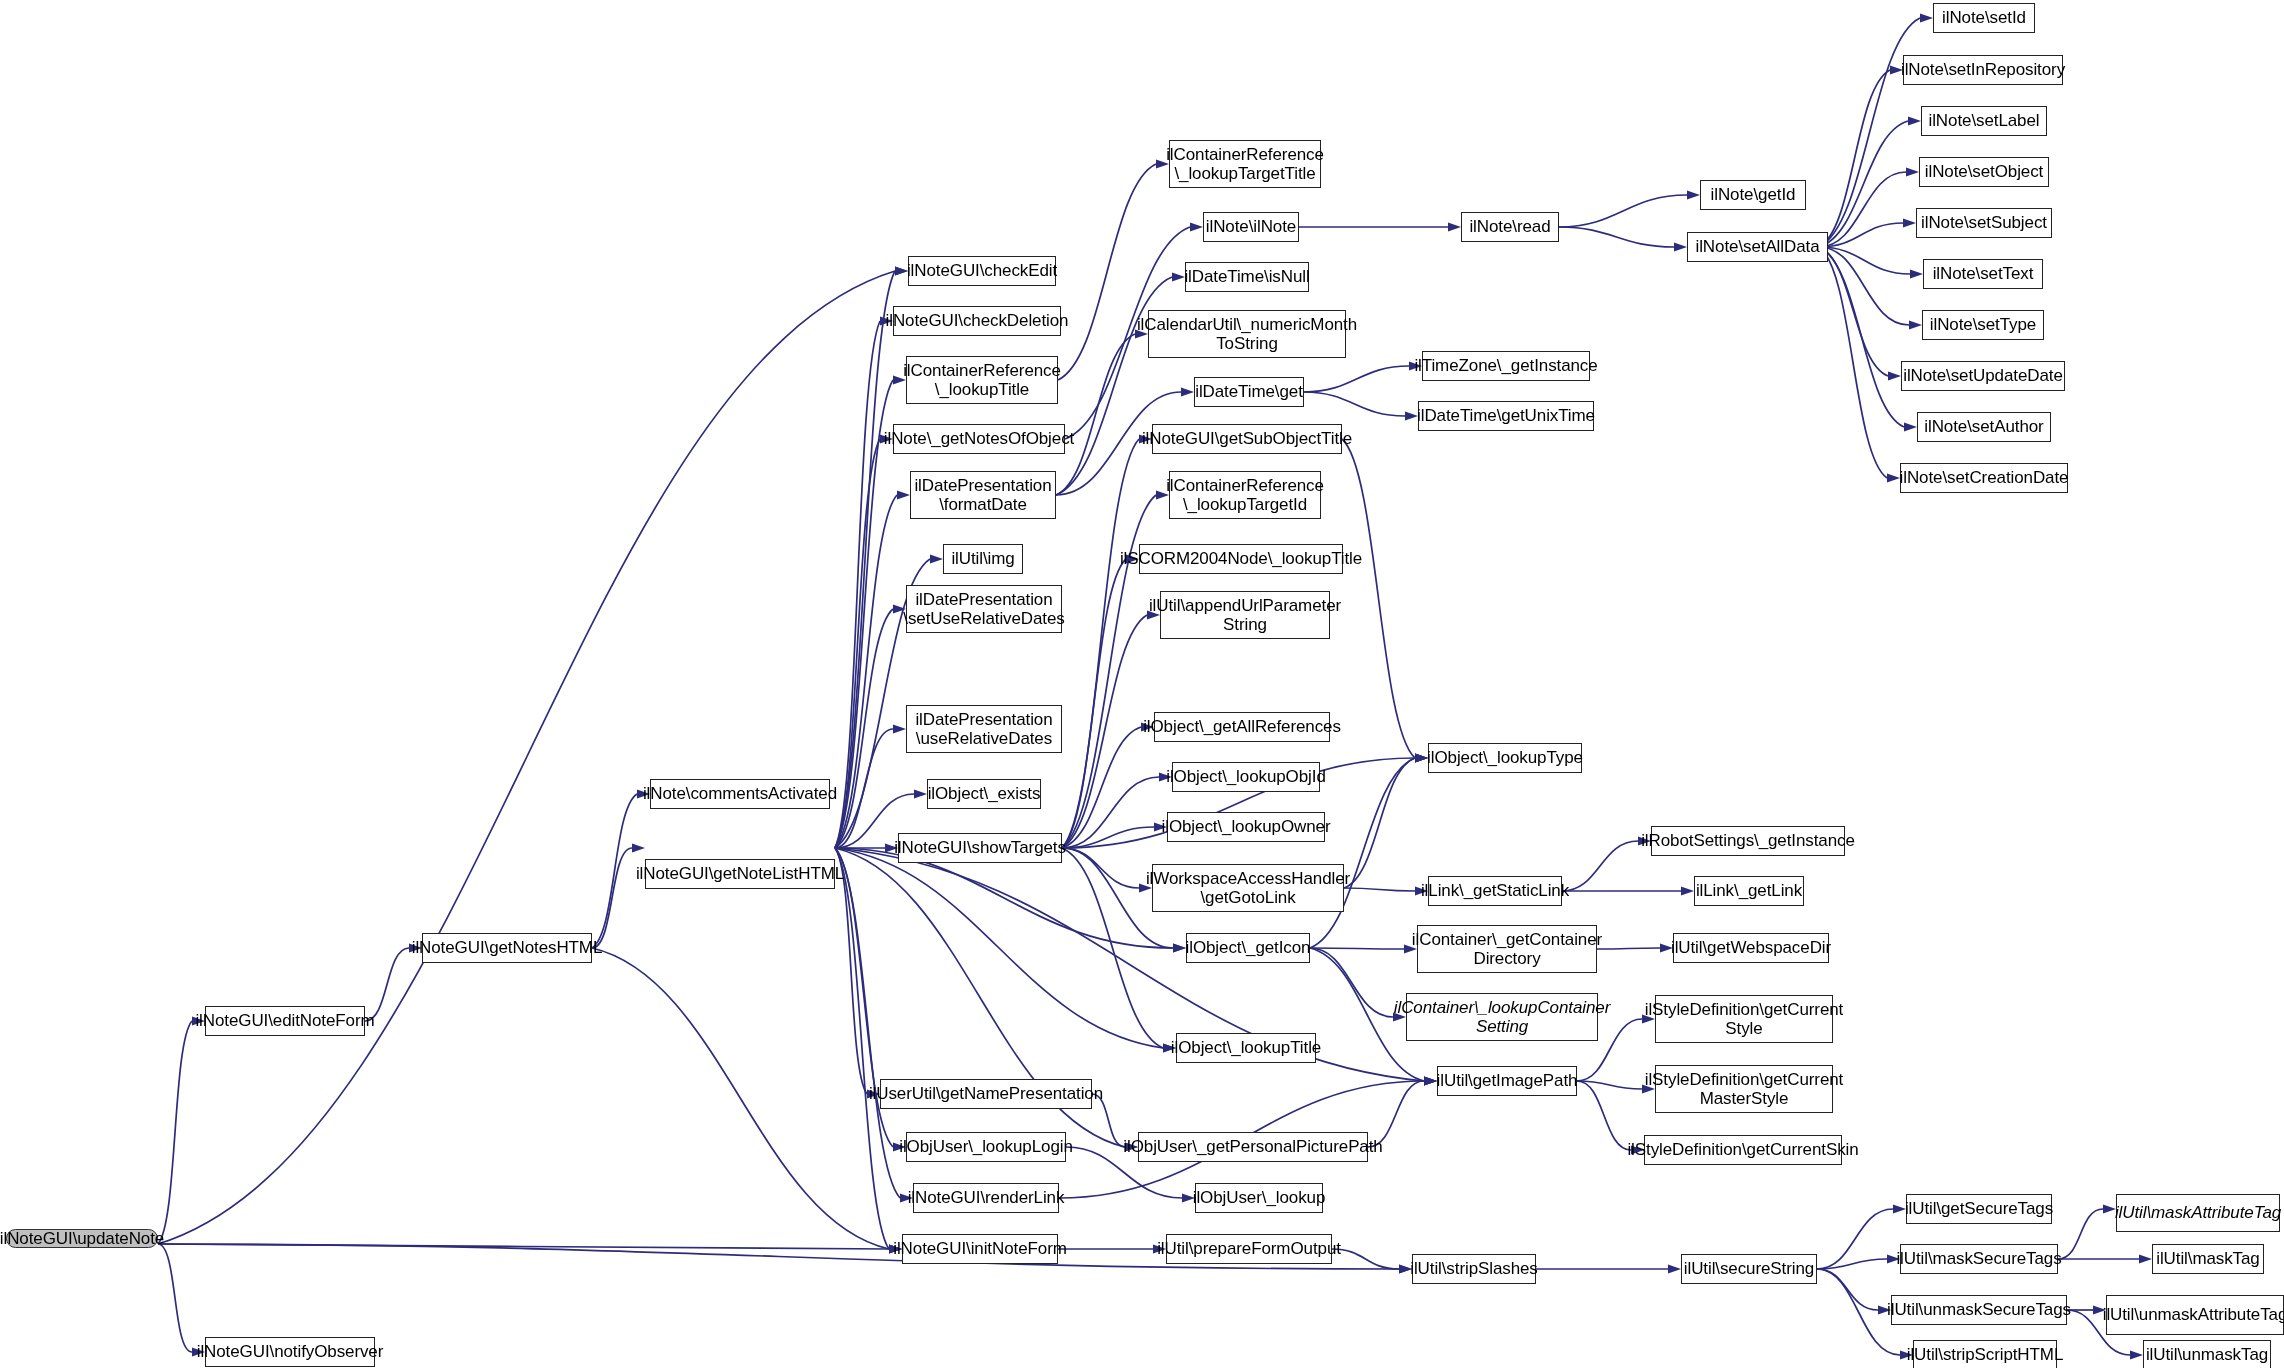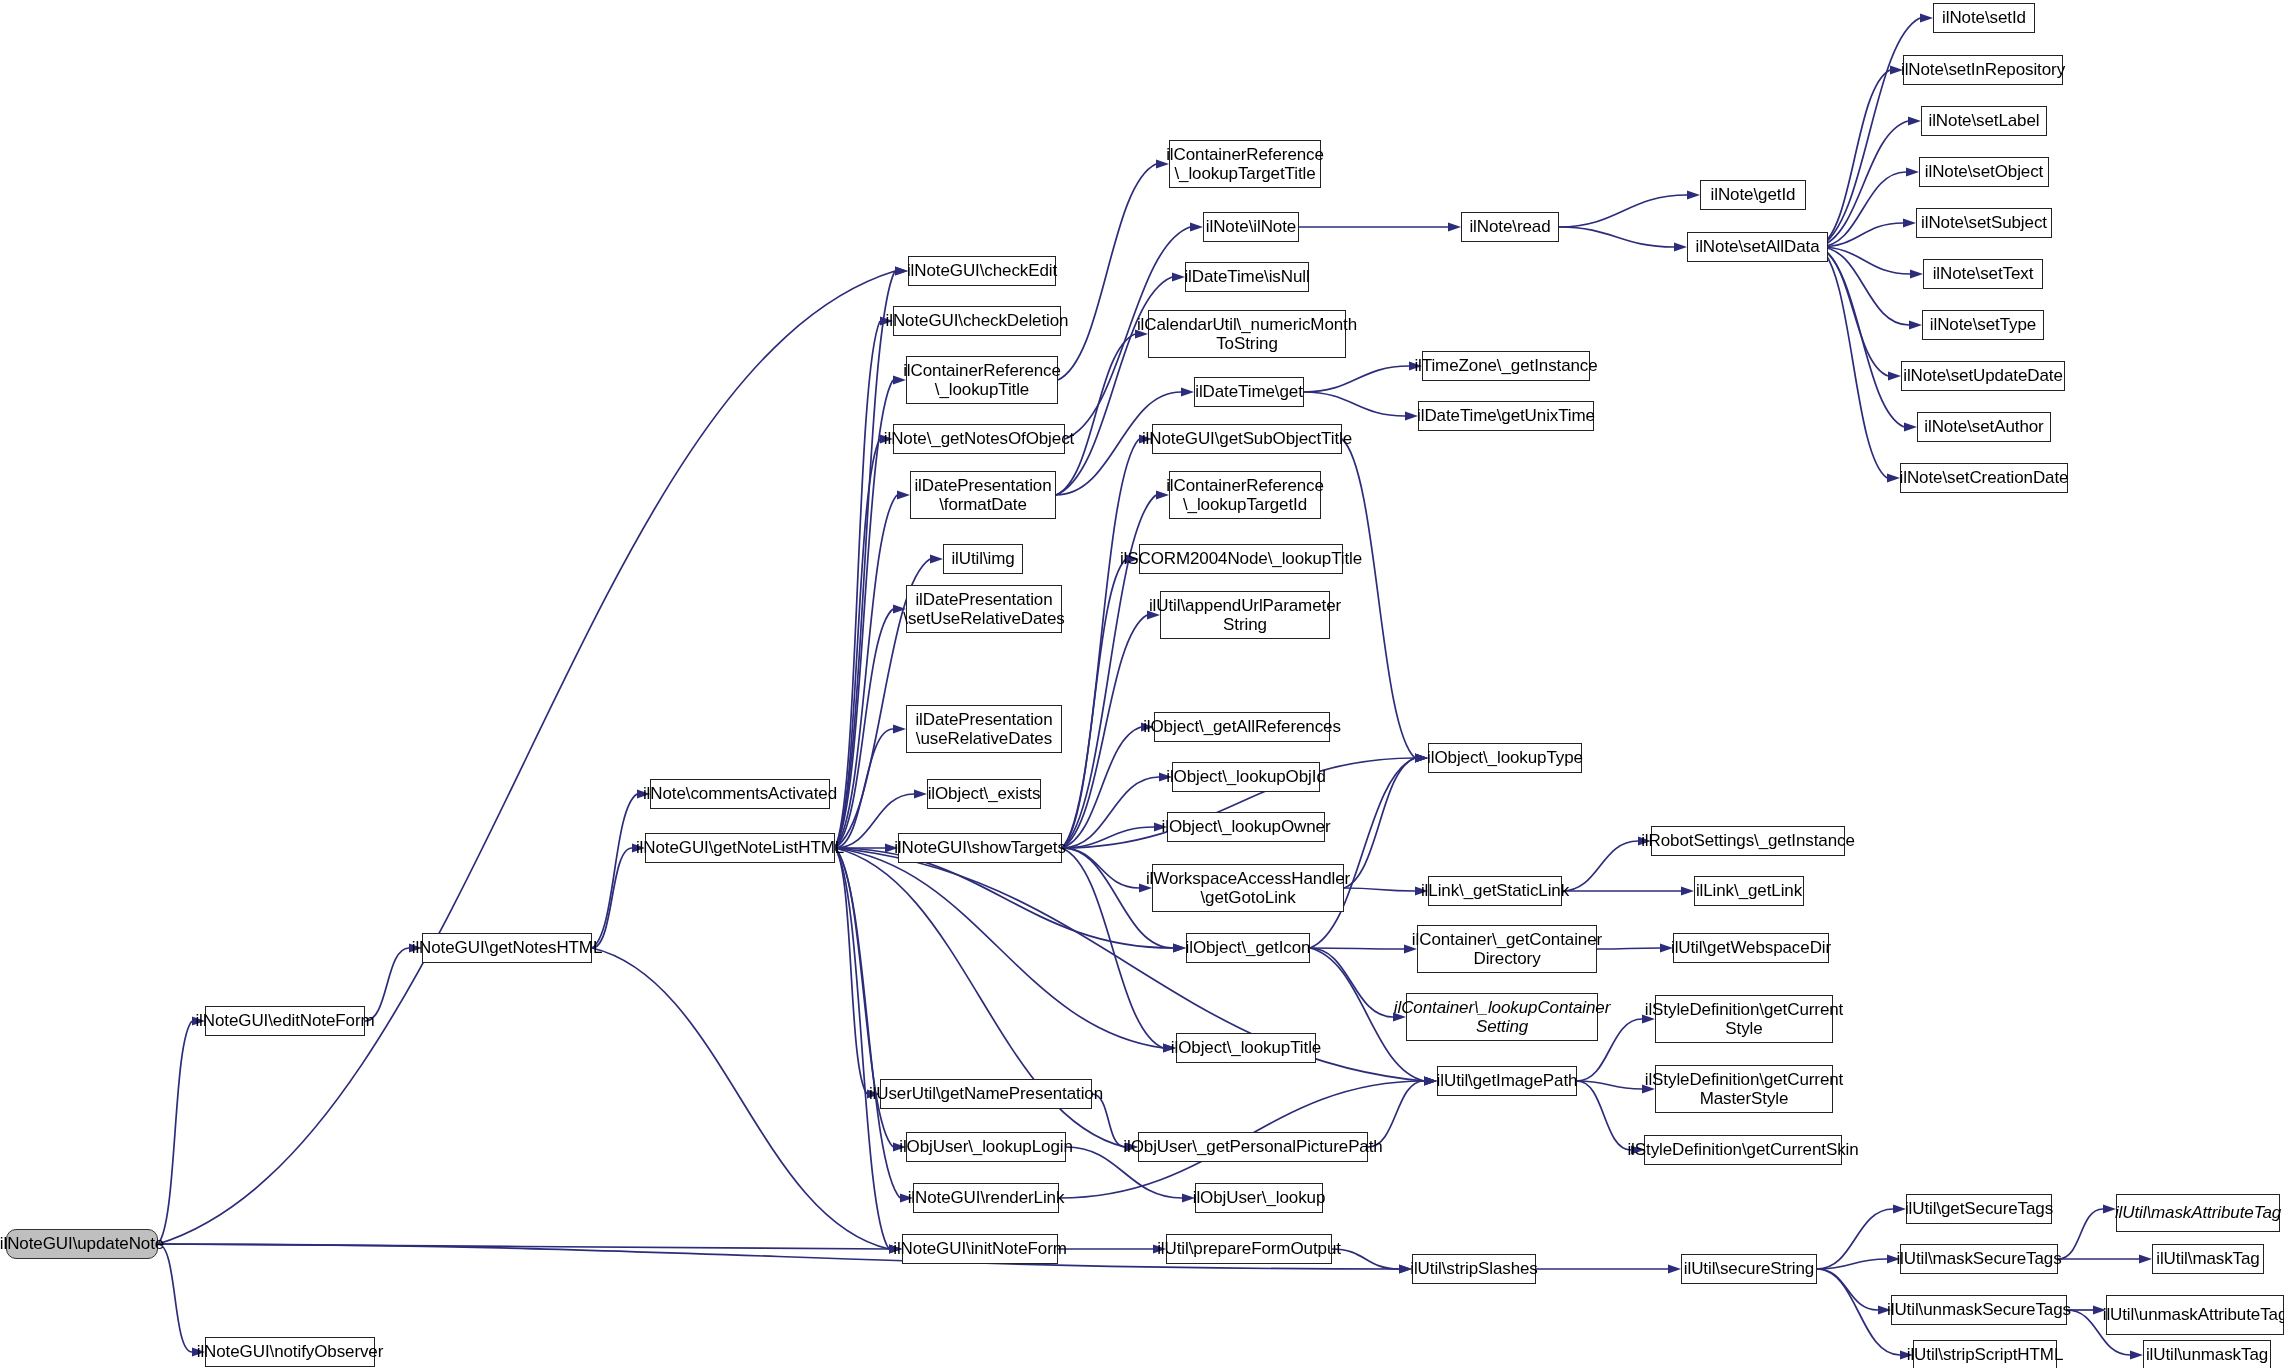--- a/index.html
+++ b/index.html
@@ -221,26 +221,26 @@
       <path d="M 2058 1259 C 2082.36 1259, 2078.64 1209, 2103 1209"></path>
       <polygon points="2116,1209 2103,1204.5 2103,1213.5"></polygon>
       <path d="M 2058 1259 C 2097.48 1259, 2099.52 1259, 2139 1259"></path>
       <polygon points="2152,1259 2139,1254.5 2139,1263.5"></polygon>
       <path d="M 2067 1310 C 2085 1310, 2075 1310, 2093 1310"></path>
       <polygon points="2106,1310 2093,1305.5 2093,1314.5"></polygon>
       <path d="M 2067 1310 C 2098.92 1310, 2098.08 1355, 2130 1355"></path>
       <polygon points="2143,1355 2130,1350.5 2130,1359.5"></polygon>
     </svg>
   <div id="node-layer">
-      <div class="node root" style="left: 6px; top: 1229px; width: 152px; height: 30px; border-radius: 10px;">ilNoteGUI\updateNote</div>
+      <div class="node root" style="left: 6px; top: 1229px; width: 152px; height: 19px; border-radius: 10px;">ilNoteGUI\updateNote</div>
       <div class="node" style="left: 205px; top: 1337px; width: 170px; height: 30px;">ilNoteGUI\notifyObserver</div>
       <div class="node" style="left: 205px; top: 1006px; width: 160px; height: 30px;">ilNoteGUI\editNoteForm</div>
       <div class="node" style="left: 422px; top: 933px; width: 170px; height: 30px;">ilNoteGUI\getNotesHTML</div>
       <div class="node" style="left: 650px; top: 779px; width: 180px; height: 30px;">ilNote\commentsActivated</div>
-      <div class="node" style="left: 645px; top: 833px; width: 190px; height: 30px; text-align: right;">ilNoteGUI\getNoteListHTML</div>
+      <div class="node" style="left: 645px; top: 859px; width: 190px; height: 30px; text-align: right;">ilNoteGUI\getNoteListHTML</div>
       <div class="node" style="left: 908px; top: 256px; width: 148px; height: 30px;">ilNoteGUI\checkEdit</div>
       <div class="node" style="left: 893px; top: 306px; width: 168px; height: 30px;">ilNoteGUI\checkDeletion</div>
       <div class="node" style="left: 906px; top: 356px; width: 152px; height: 48px;">ilContainerReference
 \_lookupTitle</div>
       <div class="node" style="left: 893px; top: 424px; width: 172px; height: 30px;">ilNote\_getNotesOfObject</div>
       <div class="node" style="left: 910px; top: 471px; width: 146px; height: 48px;">ilDatePresentation
 \formatDate</div>
       <div class="node" style="left: 943px; top: 544px; width: 80px; height: 30px;">ilUtil\img</div>
       <div class="node" style="left: 906px; top: 585px; width: 156px; height: 48px;">ilDatePresentation
 \setUseRelativeDates</div>

